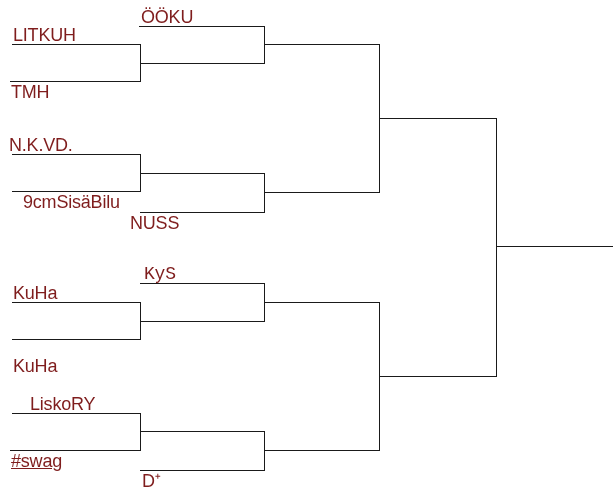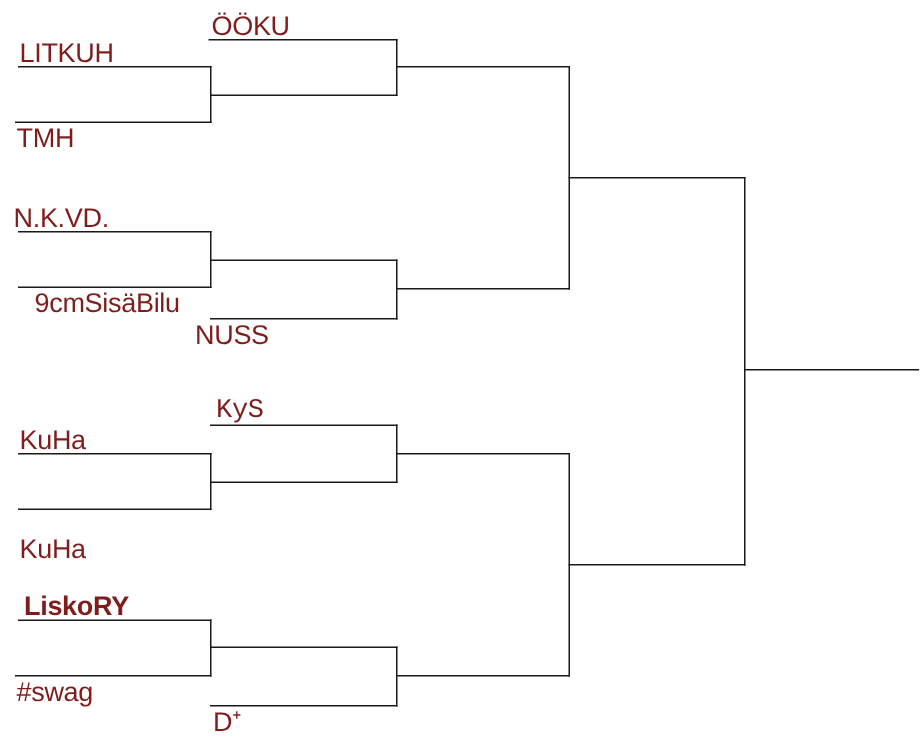--- a/index.html
+++ b/index.html
@@ -71,23 +71,23 @@
 
   <span class="lbl" style="left:13px; top:286px;">KuHa</span>
   <div class="hl" style="left:12px; top:302px; width:129px;"></div>
   <span class="lbl" style="left:13px; top:359px;">KuHa</span>
   <div class="hl" style="left:12px; top:339px; width:129px;"></div>
   <div class="vl" style="left:140px; top:302px; height:38px;"></div>
   <div class="hl" style="left:140px; top:321px; width:125px;"></div>
   <div class="vl" style="left:264px; top:283px; height:39px;"></div>
   <div class="hl" style="left:264px; top:302px; width:116px;"></div>
 
-  <span class="lbl" style="left:16px; top:397px;font-weight:bold;">LiskoRY</span>
+  <span class="lbl" style="left:30px; top:397px;">LiskoRY</span>
   <div class="hl" style="left:12px; top:413px; width:129px;"></div>
-  <span class="lbl" style="left:11px; top:454px;">#swag</span>
+  <span class="lbl" style="left:11px; top:454px;text-decoration:underline;">#swag</span>
   <div class="hl" style="left:10px; top:450px; width:131px;"></div>
   <div class="vl" style="left:140px; top:413px; height:38px;"></div>
   <div class="hl" style="left:140px; top:431px; width:125px;"></div>
 
   <span class="lbl" style="left:142px; top:474px;">D⁺</span>
   <div class="hl" style="left:140px; top:470px; width:125px;"></div>
   <div class="vl" style="left:264px; top:431px; height:40px;"></div>
   <div class="hl" style="left:264px; top:450px; width:116px;"></div>
 
   <div class="vl" style="left:379px; top:302px; height:149px;"></div>

